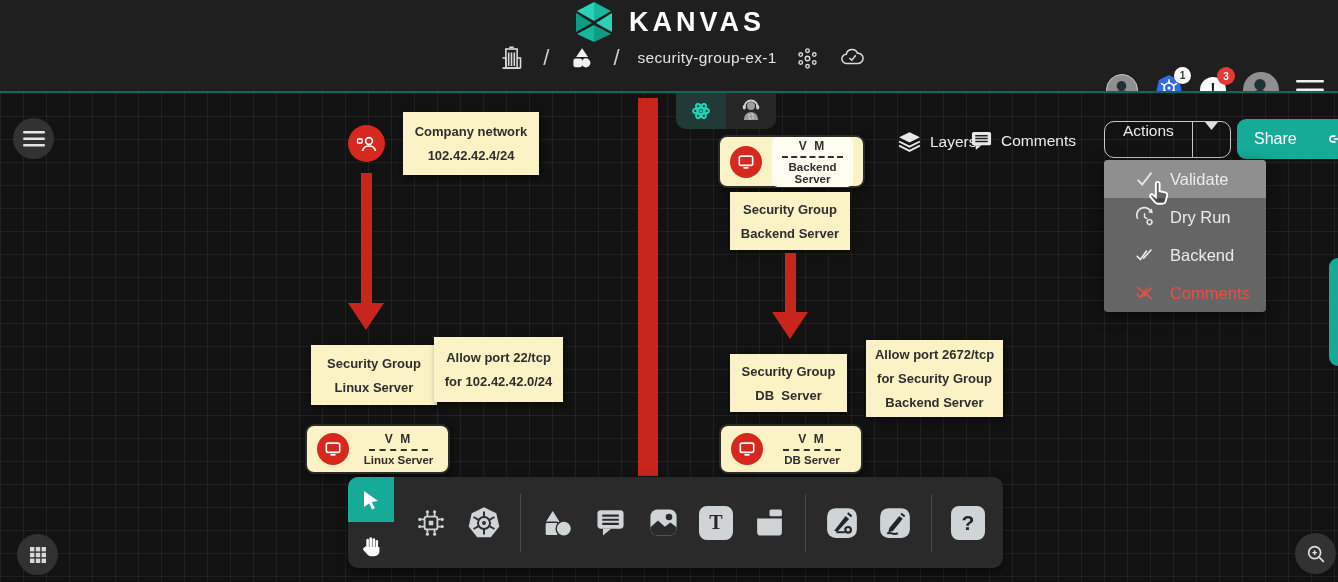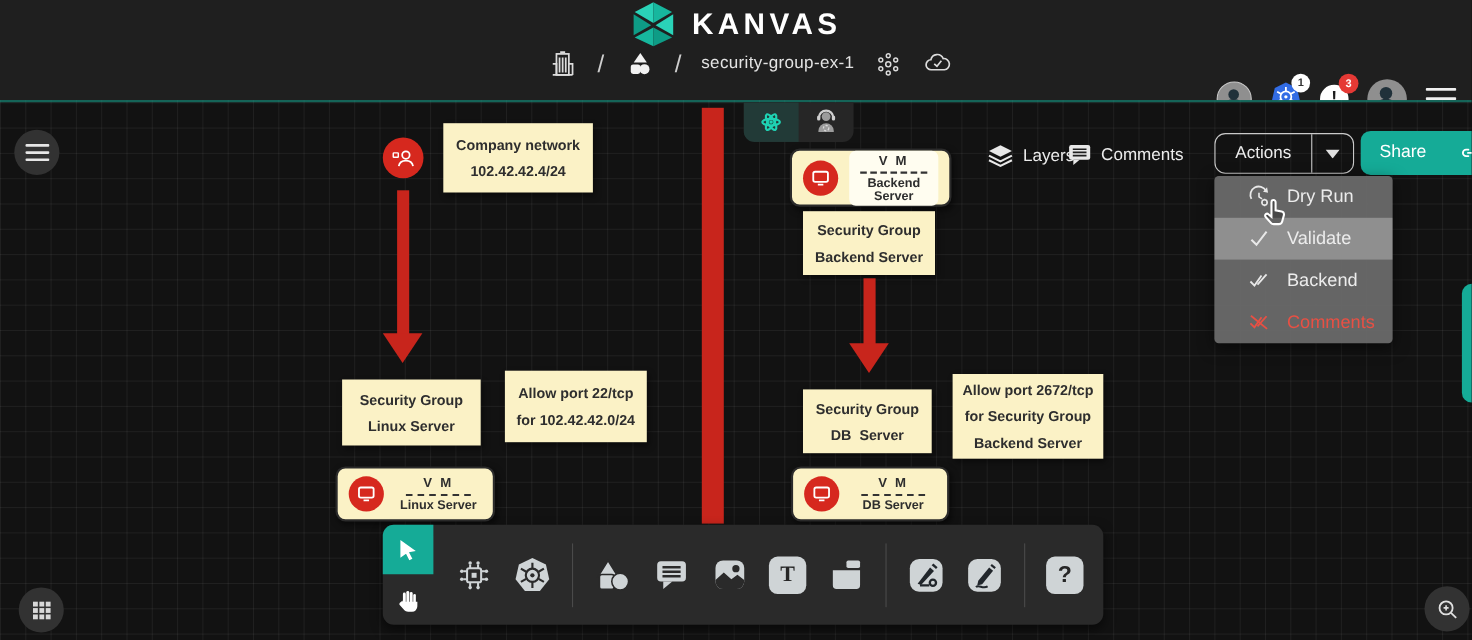--- a/index.html
+++ b/index.html
@@ -70,21 +70,21 @@
     display:flex; align-items:center; justify-content:center; }
 
   
   .toggle-group { display:flex; border-radius:0 0 10px 10px; overflow:hidden;
     background:#262626; }
   .toggle { width:50px; height:36px; display:flex; align-items:center; justify-content:center; }
   .toggle.selected { background:rgba(21,171,151,.16); }
 
   
   .hdr-item { display:flex; align-items:center; gap:8px; color:#ececec; font-size:15.5px; }
-  .actions-btn { display:flex; align-items:center; height:37px; border:1.5px solid #c9c9c9;
+  .actions-btn { display:flex; align-items:flex-start; height:37px; border:1.5px solid #c9c9c9;
     border-radius:10px; color:#ececec; font-size:15.5px; }
   .actions-label { padding:0 18px; }
   .actions-div { width:1.5px; height:100%; background:#c9c9c9; }
   .actions-caret { padding:0 12px; display:flex; }
   .share-btn { display:flex; align-items:center; height:40px; background:#15ab97;
     border-radius:9px; color:#fff; font-size:16px; }
   .share-label { padding:0 17px; }
   .share-div { width:1.5px; height:100%; background:#fff; }
   .share-link { padding:0 13px; display:flex; }
 
@@ -252,21 +252,21 @@
   </div>
 
   <div class="abs arrow-shaft" style="left:361px; top:80px; width:11px; height:131px;"></div>
   <div class="abs arrow-head" style="left:348px; top:210px;"></div>
 
   <div class="note abs" style="left:311px; top:252px; width:126px; height:60px;">
     <span>Security Group</span>
     <span>Linux Server</span>
   </div>
 
-  <div class="note abs" style="left:459px; top:244px; width:129px; height:65px;">
+  <div class="note abs" style="left:434px; top:244px; width:129px; height:65px;">
     <span>Allow port 22/tcp</span>
     <span>for 102.42.42.0/24</span>
   </div>
 
   <div class="vm-card abs" style="left:305px; top:331px; width:145px; height:50px;">
     <div class="vm-circle">
       <svg width="20" height="20" viewBox="0 0 24 24">
           <rect x="4" y="5" width="16" height="11" rx="2" stroke="#fff" stroke-width="2" fill="none"></rect>
           <path d="M9 19h6" stroke="#fff" stroke-width="2"></path>
         </svg>
@@ -361,37 +361,37 @@
     <span class="share-link">
       <svg width="20" height="20" viewBox="0 0 24 24" fill="none" stroke="#fff" stroke-width="2" stroke-linecap="round">
         <path d="M9 12h6"></path>
           <path d="M9.5 8.5H7a3.5 3.5 0 000 7h2.5"></path>
           <path d="M14.5 8.5H17a3.5 3.5 0 010 7h-2.5"></path>
       </svg>
     </span>
   </div>
 
   <div class="menu abs" style="left:1104px; top:67px;">
+    <div class="menu-item hl">
+      <svg width="22" height="22" viewBox="0 0 24 24">
+        <polyline points="4,13 9,18 19,5" stroke="#e8e8e8" stroke-width="2" fill="none"></polyline>
+        </svg>
+      <span>Validate</span>
+    </div>
     <div class="menu-item">
       <svg width="22" height="22" viewBox="0 0 24 24">
         <path d="M18.5 6A8 8 0 104 14" stroke="#e8e8e8" stroke-width="1.8" fill="none"></path>
         <polygon points="19.5,2.5 20.5,8 15.5,7" fill="#e8e8e8"></polygon>
         <path d="M11.5 8v4l3 2" stroke="#e8e8e8" stroke-width="1.6" fill="none"></path>
         <circle cx="17" cy="17.5" r="2.6" stroke="#e8e8e8" stroke-width="1.5" fill="none"></circle>
         <g stroke="#e8e8e8" stroke-width="1.4">
           <path d="M17 13.8v1.2 M17 20v1.2 M13.8 17.5H15 M19 17.5h1.2"></path>
           </g>
       </svg>
       <span>Dry Run</span>
-    </div>
-    <div class="menu-item hl">
-      <svg width="22" height="22" viewBox="0 0 24 24">
-        <polyline points="4,13 9,18 19,5" stroke="#e8e8e8" stroke-width="2" fill="none"></polyline>
-        </svg>
-      <span>Validate</span>
     </div>
     <div class="menu-item">
       <svg width="22" height="22" viewBox="0 0 24 24">
         <g stroke="#e8e8e8" stroke-width="1.8" fill="none">
           <polyline points="3,13 7,17 14,7"></polyline>
             <polyline points="10,16 19,6"></polyline>
           </g>
         </svg>
       <span>Backend</span>
     </div>

